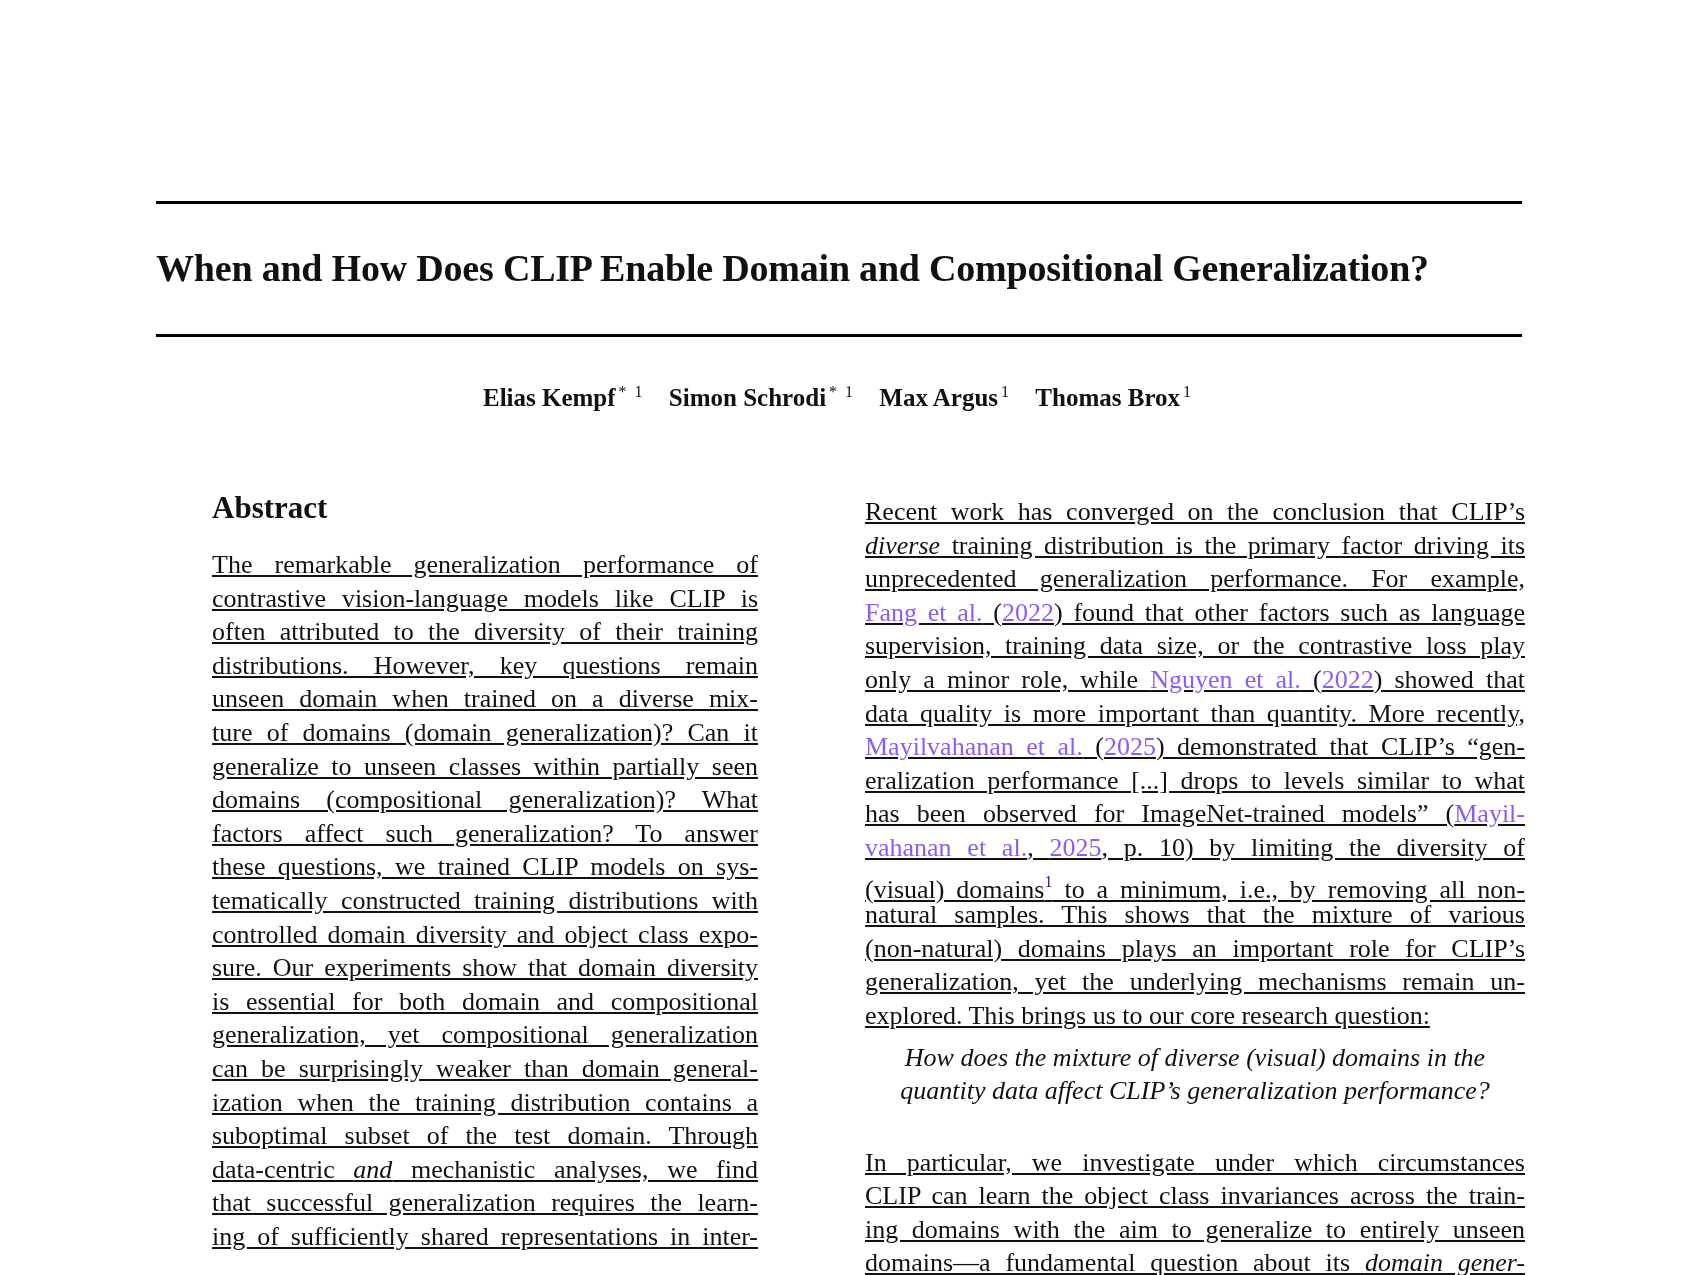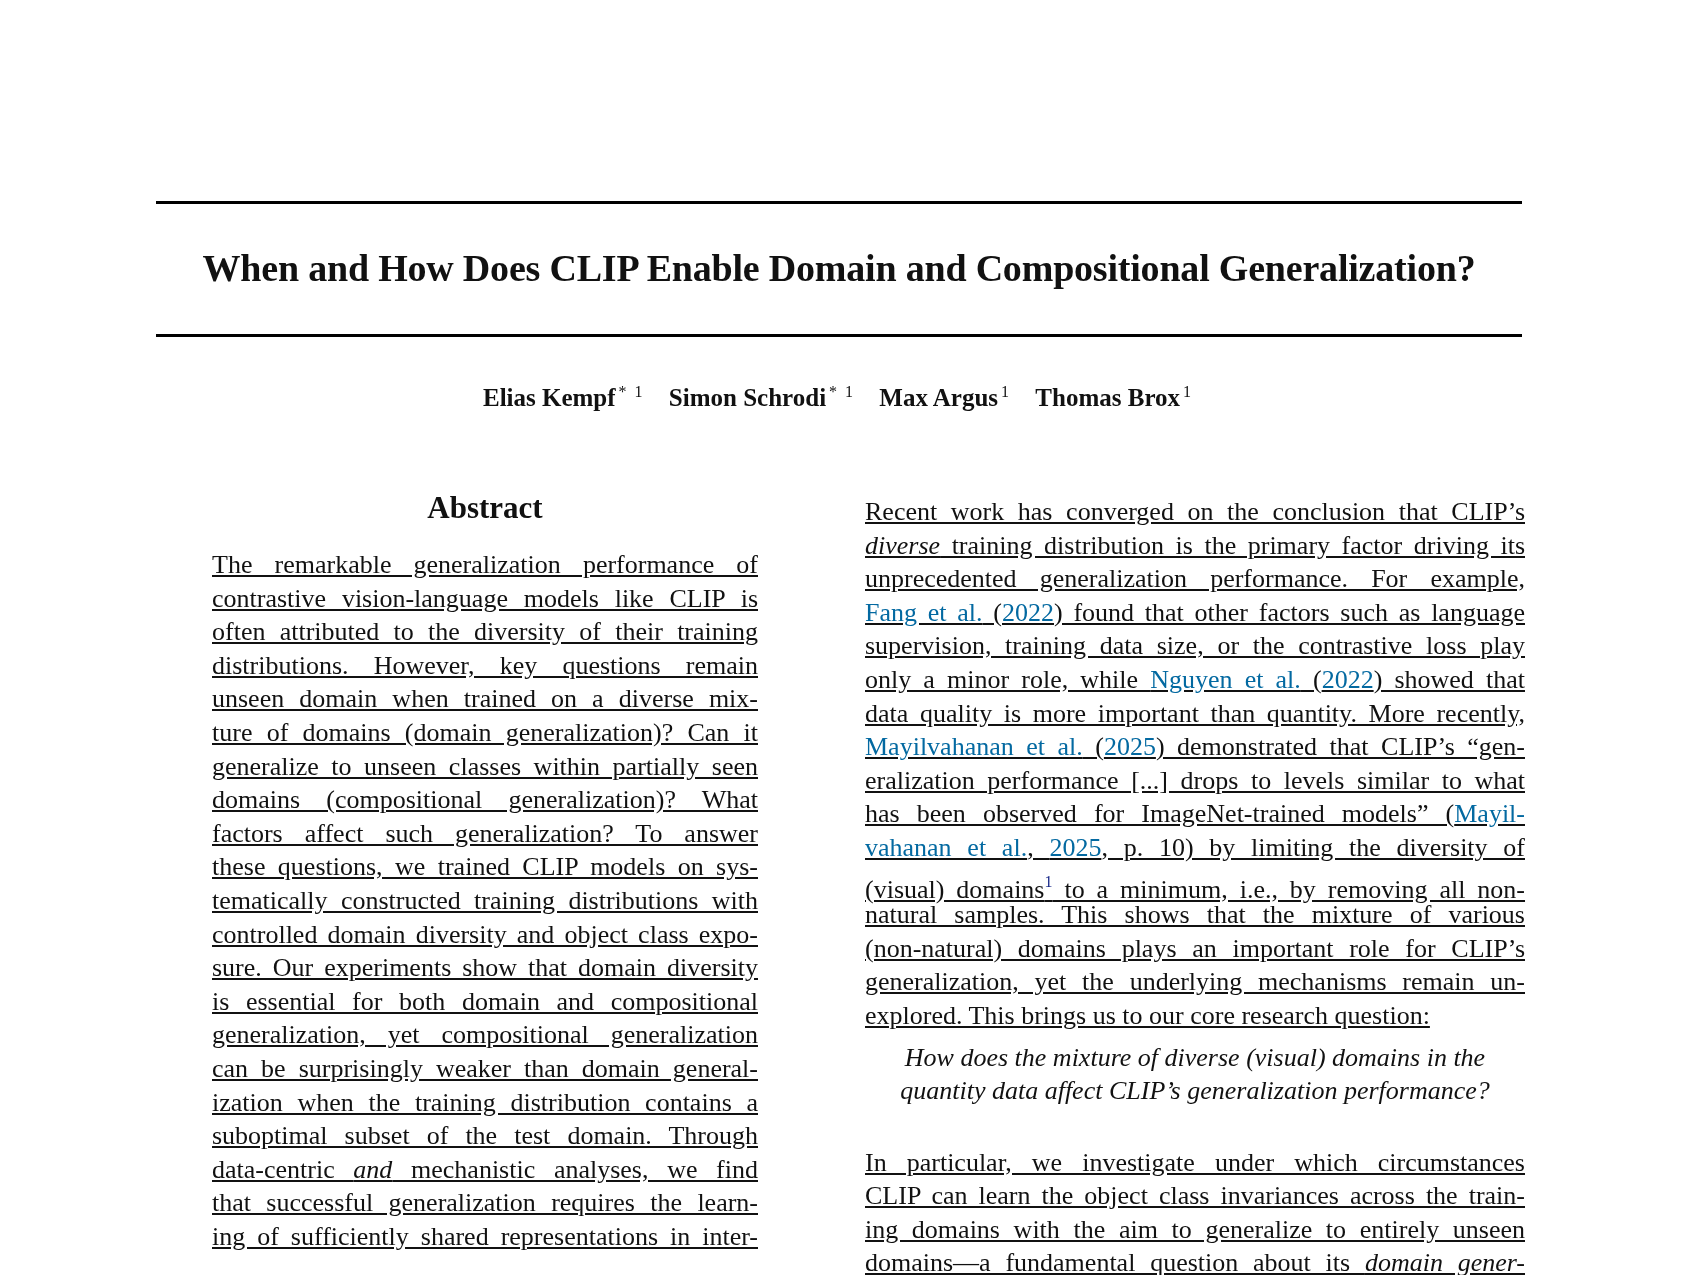--- a/index.html
+++ b/index.html
@@ -1,33 +1,33 @@
 <!DOCTYPE html>
 <html><head>
 <meta charset="utf-8">
 <style>
   html, body { margin: 0; padding: 0; background: #ffffff; }
   body { width: 1700px; height: 1275px; overflow: hidden; position: relative;
          font-family: "Liberation Serif", "DejaVu Serif", serif; color: #111; }
   .rule { position: absolute; left: 156px; width: 1366px; height: 3px; background: #000; }
   #rule-top { top: 201px; }
   #rule-bottom { top: 334px; }
-  .title { position: absolute; left: 156px; width: 1366px; top: 244px; text-align: center;
+  .title { position: absolute; left: 156px; width: 1366px; top: 244px; text-align: left;
            font-weight: bold; font-size: 38px; line-height: 48px; letter-spacing: -0.2px; white-space: nowrap; }
   .authors { position: absolute; left: 0; width: 1676px; top: 374px; text-align: center;
              font-weight: bold; font-size: 25px; line-height: 36px; white-space: nowrap; }
   .author { margin: 0 9px; }
   .author sup { font-weight: normal; font-size: 16px; vertical-align: 9px; margin-left: 3px; letter-spacing: 2px; }
   .col { position: absolute; font-size: 26px; line-height: 33.6px; }
   #col-left { left: 212px; width: 546px; top: 490px; }
   #col-right { left: 865px; width: 660px; top: 495px; }
-  .abstract-heading { text-align: center; font-weight: bold; font-size: 31px; line-height: 36px; margin: 0 0 22px 0; }
+  .abstract-heading { text-align: left; font-weight: bold; font-size: 31px; line-height: 36px; margin: 0 0 22px 0; }
   .line { display: block; text-align: justify; text-align-last: justify; white-space: nowrap; height: 33.6px; overflow: visible; text-decoration: underline; }
   .line.last { text-align-last: left; }
-  .cite { color: #0369a1; }
+  .cite { color: #8b5cf6; }
   .italic { font-style: italic; }
   .question { font-style: italic; text-align: center; margin: 8px 0 0 0; }
   .question .qline { display: block; white-space: nowrap; height: 33.6px; }
   .gap { height: 38px; }
   sup.fn { font-size: 16px; vertical-align: 11px; color: #1a2a8a; }
 </style>
 </head>
 <body>
 
 <div class="rule" id="rule-top"></div>

